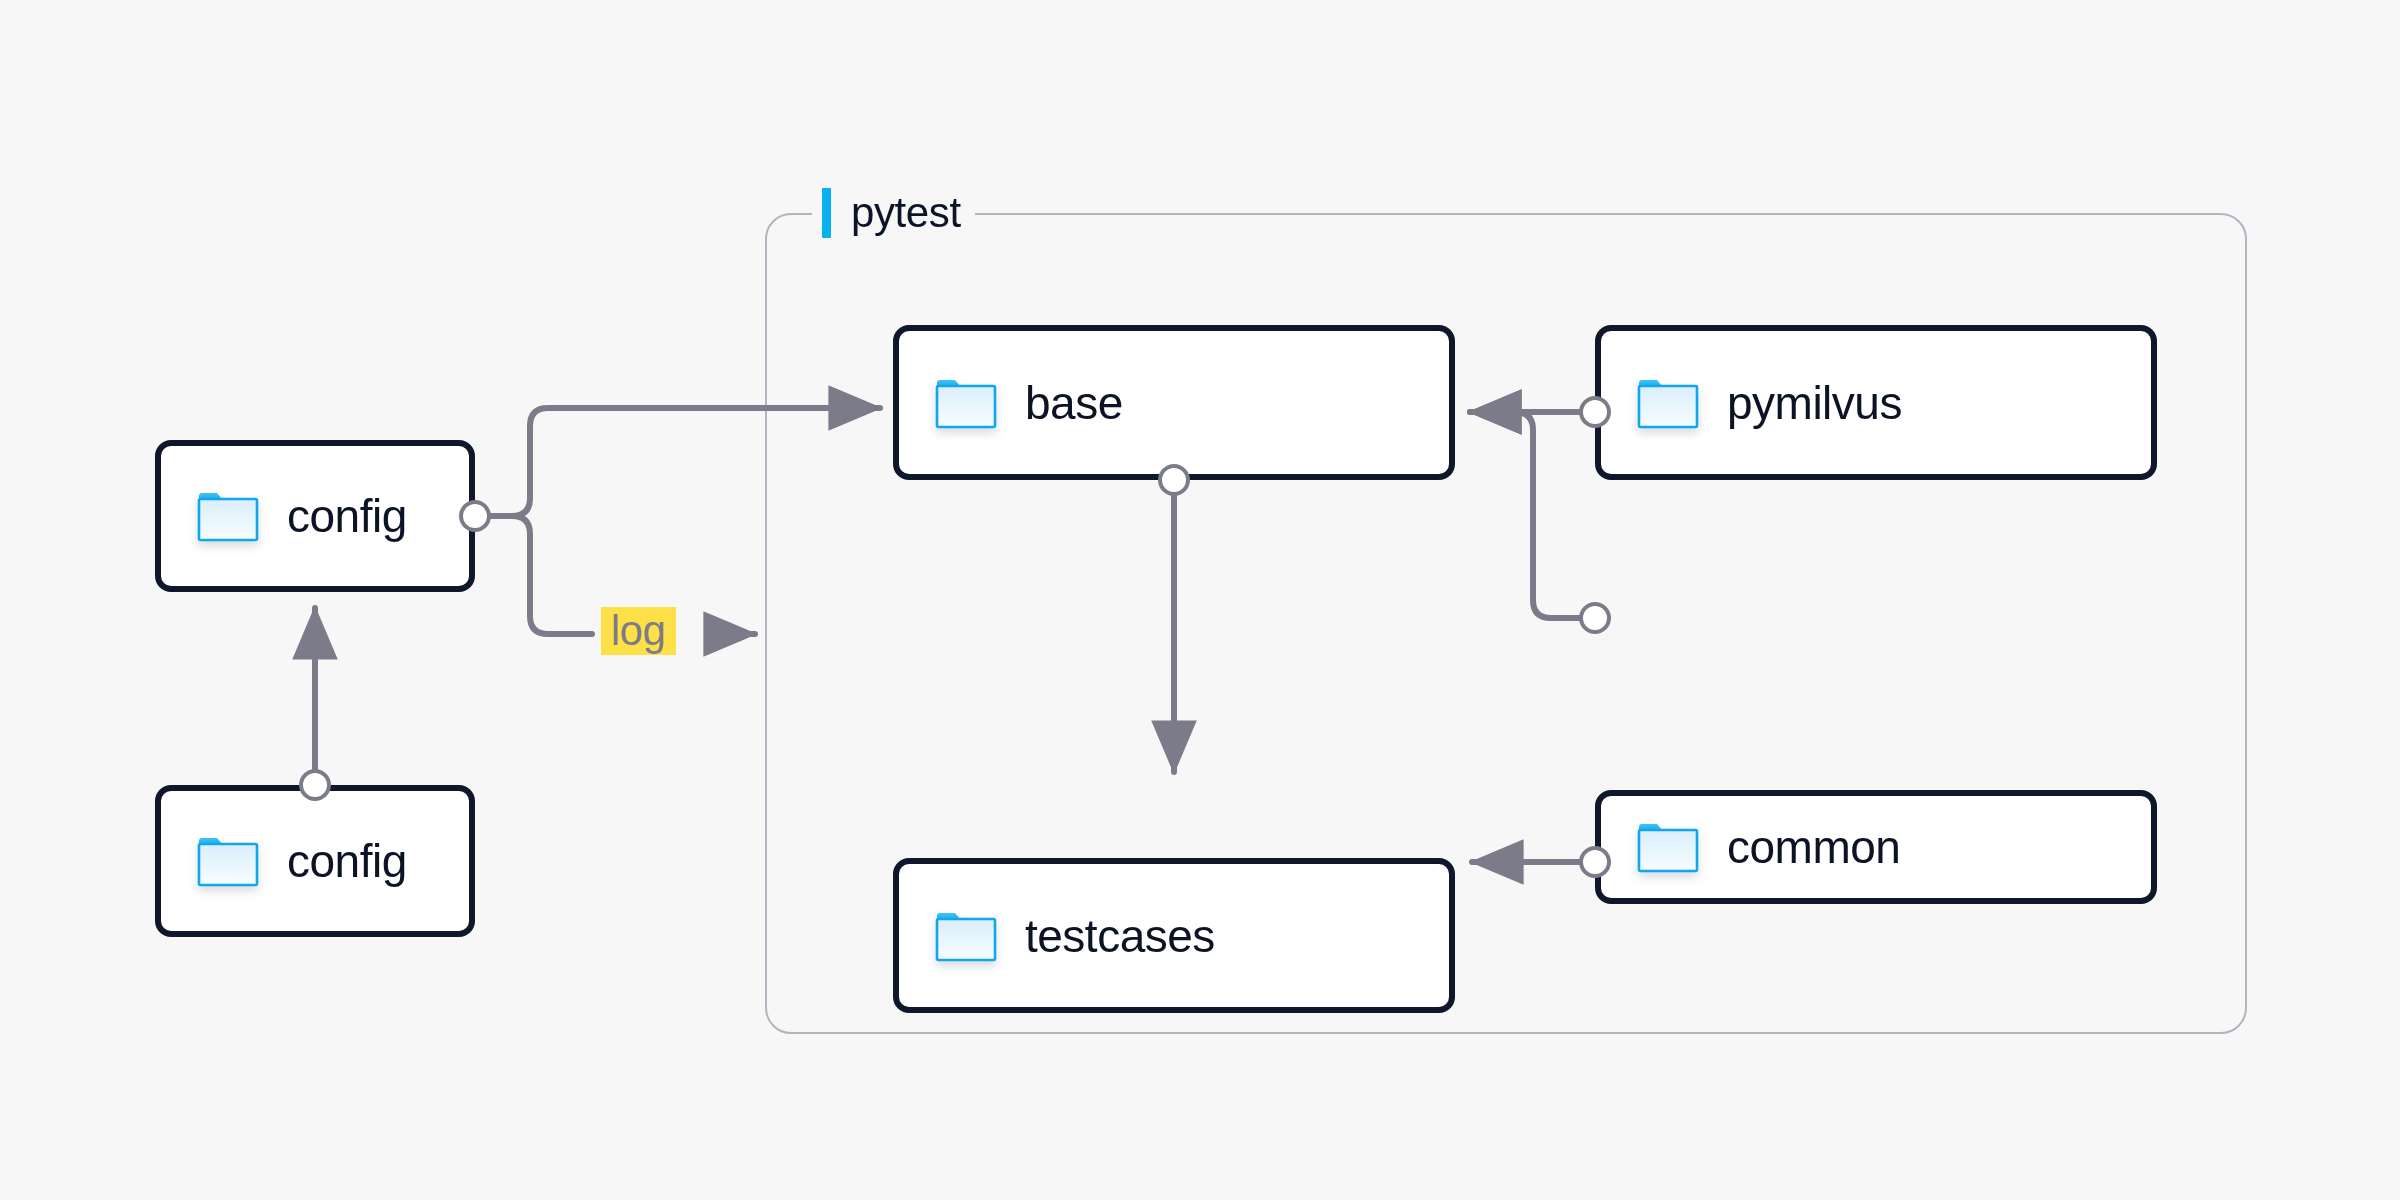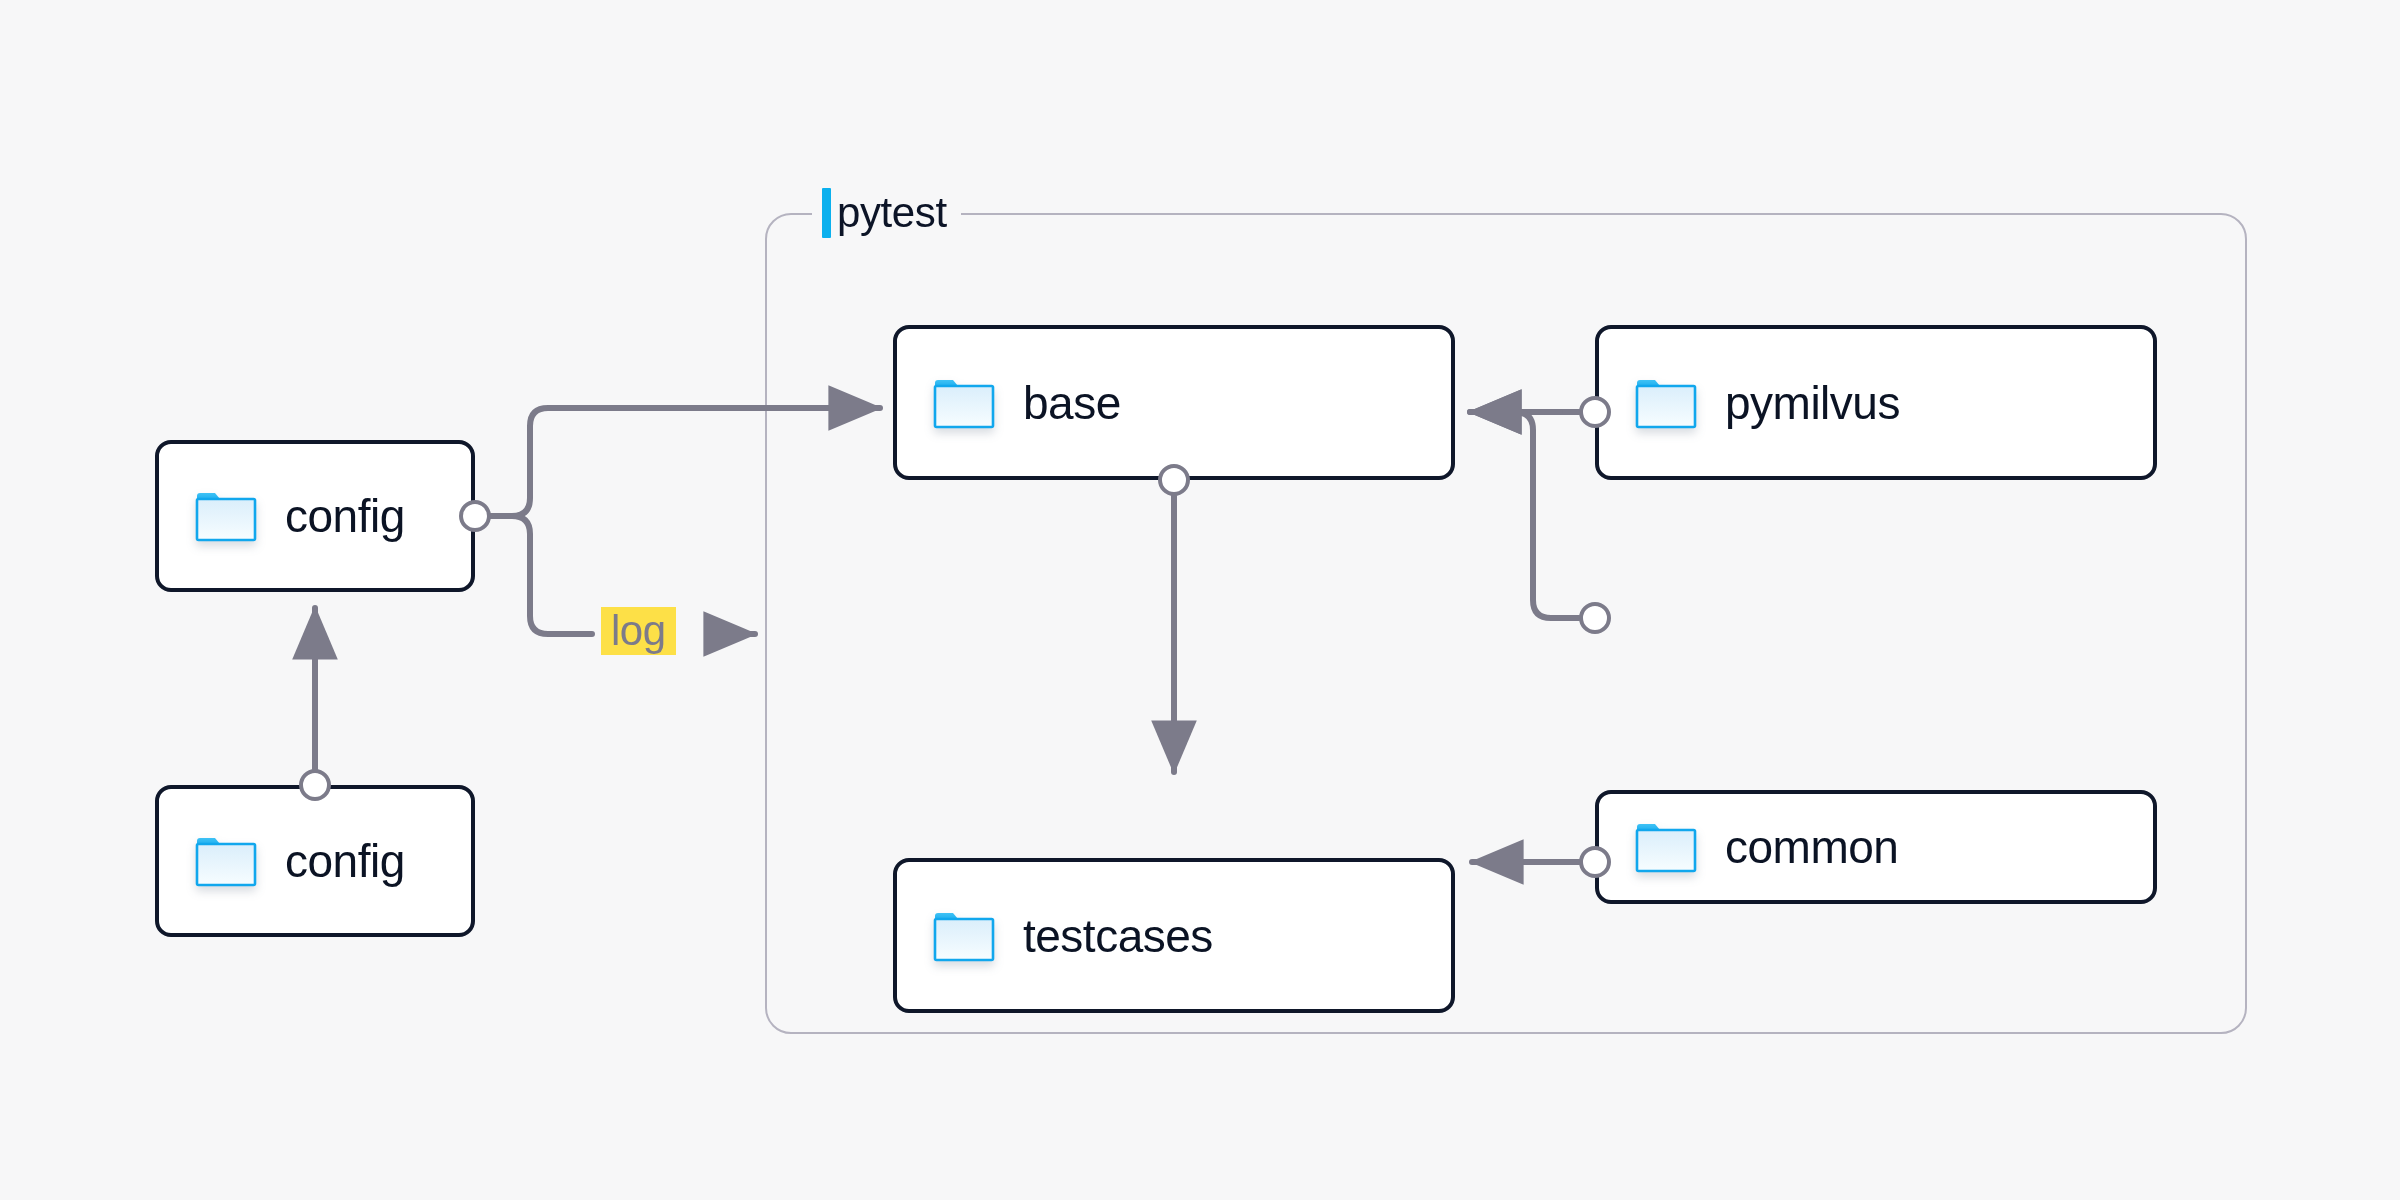--- a/index.html
+++ b/index.html
@@ -26,42 +26,42 @@
   .group-box {
     position: absolute;
     border: 2px solid #b5b3c0;
     border-radius: 26px;
     background: transparent;
   }
   .group-label {
     position: absolute;
     display: flex;
     align-items: center;
-    gap: 6px;
+    gap: 20px;
     background: #f7f7f8;
     padding: 0 14px 0 10px;
     height: 56px;
   }
   .group-accent {
     width: 9px;
     height: 50px;
     background: #0bb0ee;
     border-radius: 1px;
     flex: none;
   }
   .group-label-text {
     font-size: 42px;
     color: #0c1427;
     letter-spacing: -0.4px;
     white-space: nowrap;
   }
   .node {
     position: absolute;
     background: #ffffff;
-    border: 4px solid #0f172a;
+    border: 6px solid #0f172a;
     border-radius: 16px;
     display: flex;
     align-items: center;
     padding-left: 36px;
     gap: 28px;
   }
   .folder-icon {
     width: 62px;
     height: 52px;
     flex: none;

